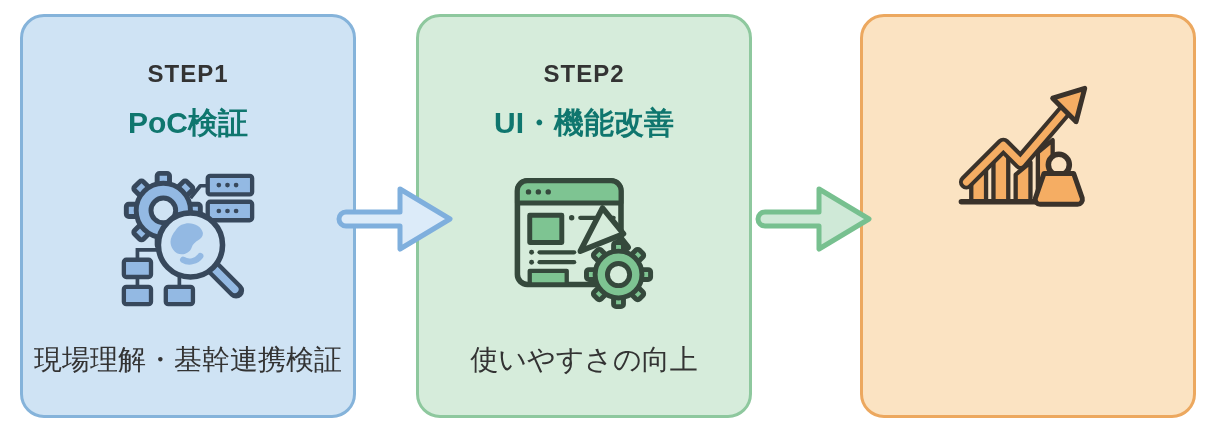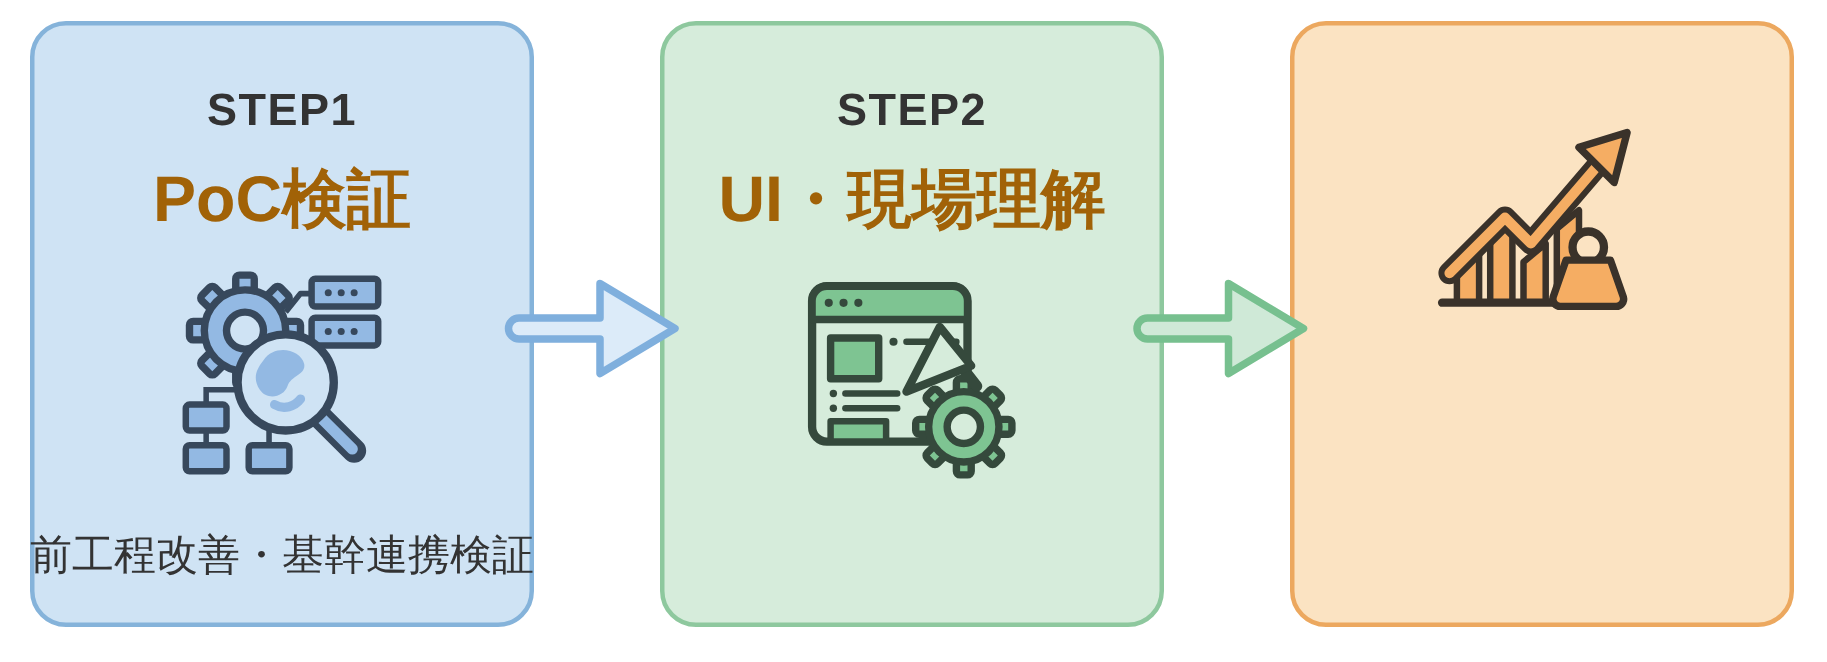--- a/index.html
+++ b/index.html
@@ -3,25 +3,25 @@
 <meta charset="utf-8">
 <style>
   html,body{margin:0;padding:0;background:#ffffff;}
   body{width:1218px;height:441px;font-family:"Liberation Sans","DejaVu Sans",sans-serif;}
   .diagram{position:relative;width:1218px;height:441px;background:#ffffff;overflow:hidden;}
 
   .card{position:absolute;top:14px;width:336px;height:404px;border-radius:24px;
         border:3px solid;box-sizing:border-box;display:flex;flex-direction:column;
         align-items:center;padding-top:40px;z-index:1;}
   .card--1{left:20px;background:#cfe3f4;border-color:#85b3da;}
-  .card--2{left:440px;background:#d6ecdb;border-color:#8ec89e;align-items:center;}
+  .card--2{left:416px;background:#d6ecdb;border-color:#8ec89e;align-items:center;}
   .card--3{left:860px;background:#fbe3c2;border-color:#eca85f;}
 
-  .step-label{font-size:30px;line-height:34px;font-weight:600;color:#333;letter-spacing:1px;}
-  .step-title{font-size:43px;line-height:48px;font-weight:700;color:#a16207;margin-top:18px;}
+  .step-label{font-size:24px;line-height:34px;font-weight:600;color:#333;letter-spacing:1px;}
+  .step-title{font-size:30px;line-height:48px;font-weight:700;color:#0f766e;margin-top:8px;}
   .icon-box{height:150px;margin-top:18px;display:flex;align-items:center;justify-content:center;}
   .icon{width:148px;height:148px;}
   .caption{font-size:28px;font-weight:500;color:#333;margin-top:26px;white-space:nowrap;}
 
   .arrow{position:absolute;top:178px;width:122px;height:82px;z-index:5;}
   .arrow--1{left:336px;}
   .arrow--2{left:755px;}
 </style>
 </head>
 <body>
@@ -73,30 +73,30 @@
           <circle r="10" fill="#cfe3f4"></circle>
         </g>
 
         <line x1="80" y1="82" x2="99" y2="101" stroke="#37485c" stroke-width="13" stroke-linecap="round"></line>
         <line x1="81" y1="83" x2="98" y2="100" stroke="#93b9e3" stroke-width="6" stroke-linecap="round"></line>
         <circle cx="62" cy="64" r="26" fill="#cfe3f4" stroke="#37485c" stroke-width="4.5"></circle>
         <path d="M50 52 C56 43 70 46 72 54 C73 60 65 60 63 66 C61 72 52 74 48 68 C44 62 46 57 50 52 Z" fill="#93b9e3"></path>
         <path d="M56 76 c5 3 11 1 14 -3" fill="none" stroke="#93b9e3" stroke-width="5" stroke-linecap="round"></path>
       </svg>
     </div>
-    <div class="caption">前工程改善・基幹連携検証</div>
+    <div class="caption">現場理解・基幹連携検証</div>
   </div>
 
   <svg class="arrow arrow--1" viewBox="0 0 122 82">
     <path d="M10 34 L64 34 L64 11 L114 41 L64 71 L64 48 L10 48 A7 7 0 0 1 10 34 Z" fill="#dcebf9" stroke="#7fafdd" stroke-width="5" stroke-linejoin="round"></path>
   </svg>
 
   <div class="card card--2">
     <div class="step-label">STEP2</div>
-    <div class="step-title">UI・現場理解</div>
+    <div class="step-title">UI・機能改善</div>
     <div class="icon-box">
       <svg class="icon" viewBox="0 0 120 120">
 
         <rect x="6" y="12" width="84" height="84" rx="8" fill="none" stroke="#35493c" stroke-width="4.5"></rect>
         <path d="M14 12 h68 a8 8 0 0 1 8 8 v10 H6 v-10 a8 8 0 0 1 8 -8 Z" fill="#7ec492" stroke="#35493c" stroke-width="4" stroke-linejoin="round"></path>
         <g fill="#35493c">
           <circle cx="15" cy="21" r="2.2"></circle>
             <circle cx="23" cy="21" r="2.2"></circle>
             <circle cx="31" cy="21" r="2.2"></circle>
         </g>
@@ -122,20 +122,21 @@
             <rect x="-4" y="-26" width="8" height="10" rx="2" transform="rotate(315)"></rect>
             <circle r="19"></circle>
           </g>
           <circle r="9" fill="#d6ecdb"></circle>
         </g>
 
         <line x1="84" y1="52" x2="95" y2="66" stroke="#35493c" stroke-width="6" stroke-linecap="round"></line>
         <polygon points="57,69 75,34 92,55" fill="#d6ecdb" stroke="#35493c" stroke-width="4.5" stroke-linejoin="round"></polygon>
       </svg>
     </div>
+    <div class="caption">使いやすさの向上</div>
   </div>
 
   <svg class="arrow arrow--2" viewBox="0 0 122 82">
     <path d="M10 34 L64 34 L64 11 L114 41 L64 71 L64 48 L10 48 A7 7 0 0 1 10 34 Z" fill="#cfe9d7" stroke="#77c08f" stroke-width="5" stroke-linejoin="round"></path>
   </svg>
 
   <div class="card card--3">
     <div class="icon-box">
       <svg class="icon" viewBox="0 0 120 120">
 

